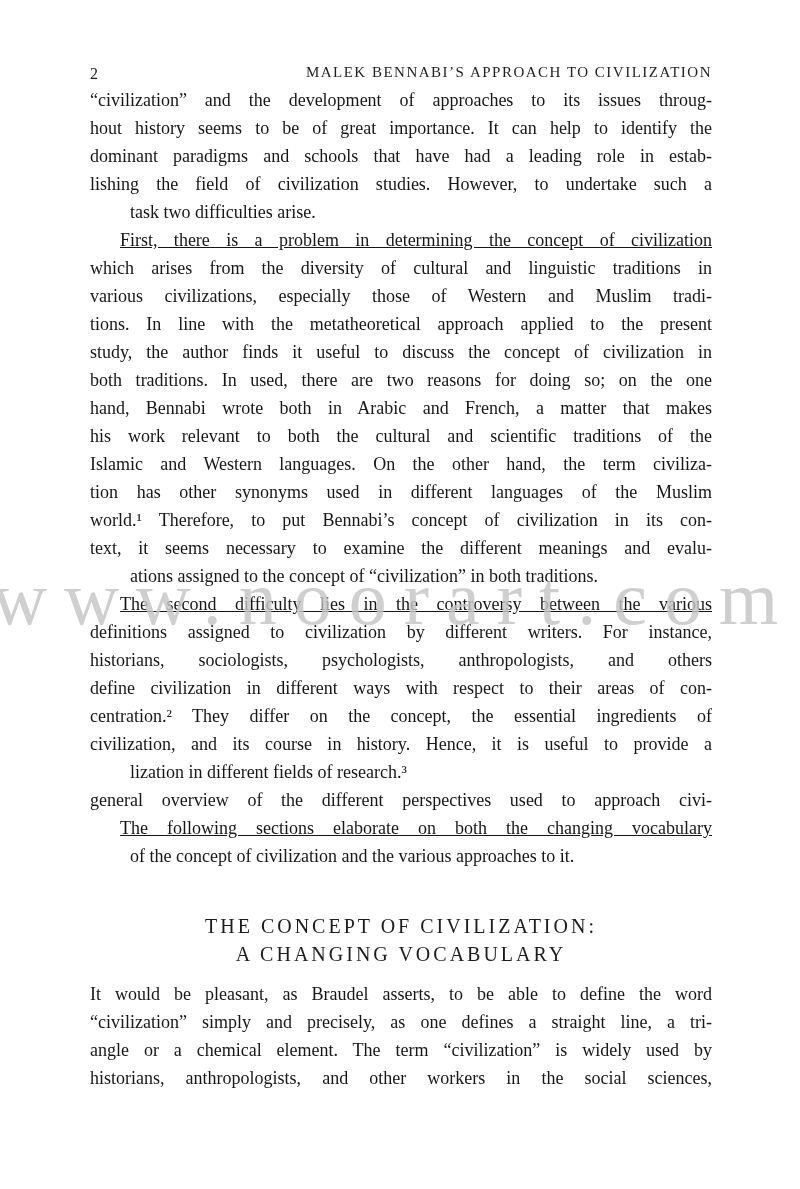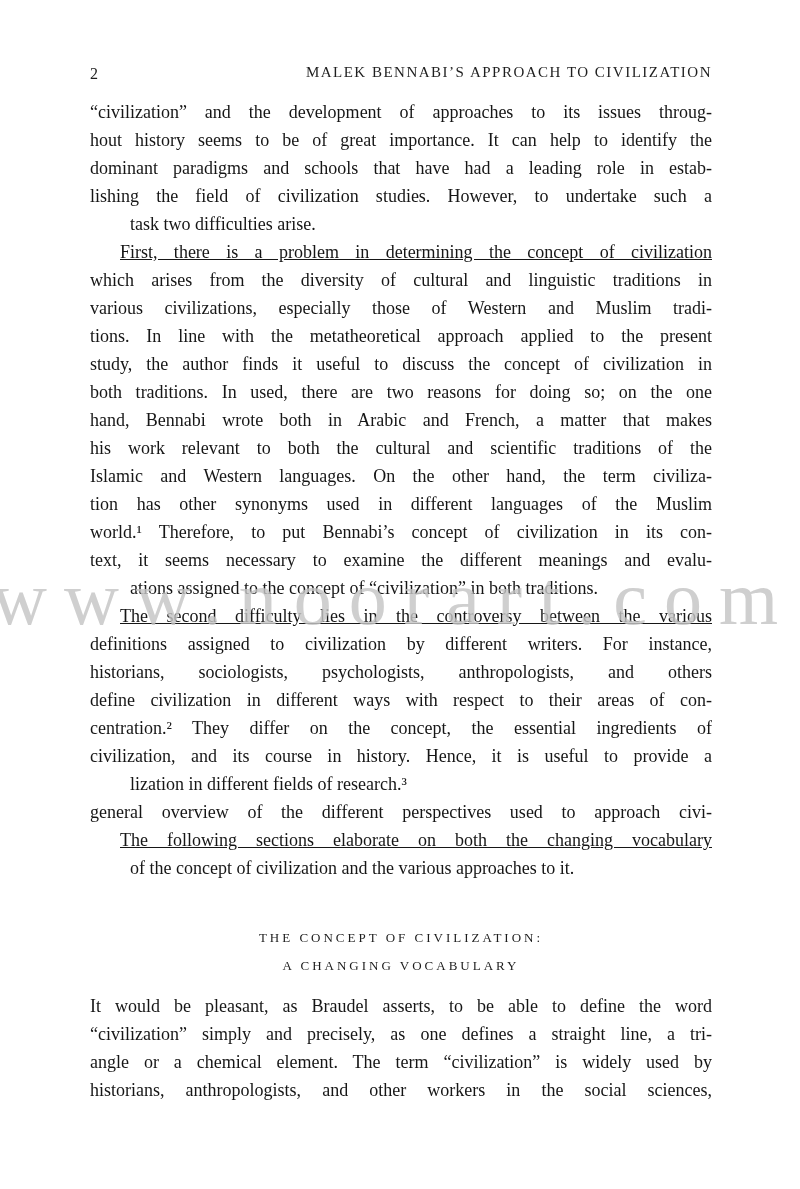--- a/index.html
+++ b/index.html
@@ -36,41 +36,41 @@
     letter-spacing: 0;
   }
   .header-title {
     display: block;
     text-align: right;
     white-space: nowrap;
   }
   
   .text-block {
     position: absolute;
-    top: 98px;
+    top: 86px;
     left: 90px;
     width: 622px;
     font-size: 18px;
     line-height: 28px;
   }
   .para { margin: 0; }
   .line {
     text-align: justify;
     text-align-last: justify;
   }
   .line.endline { text-align-last: left; margin-left: 40px; }
   .line.indent { text-indent: 30px; text-decoration: underline; }
   .heading {
     margin-top: 42px;
     margin-bottom: 12px;
   }
   .heading .line {
     text-align: center;
     text-align-last: center;
-    font-size: 13px;
+    font-size: 20px;
     letter-spacing: 3px;
     color: #1c1c1c;
   }
   
   .watermark {
     position: absolute;
     top: 560px;
     left: -8px;
     width: 820px;
     font-size: 76px;

